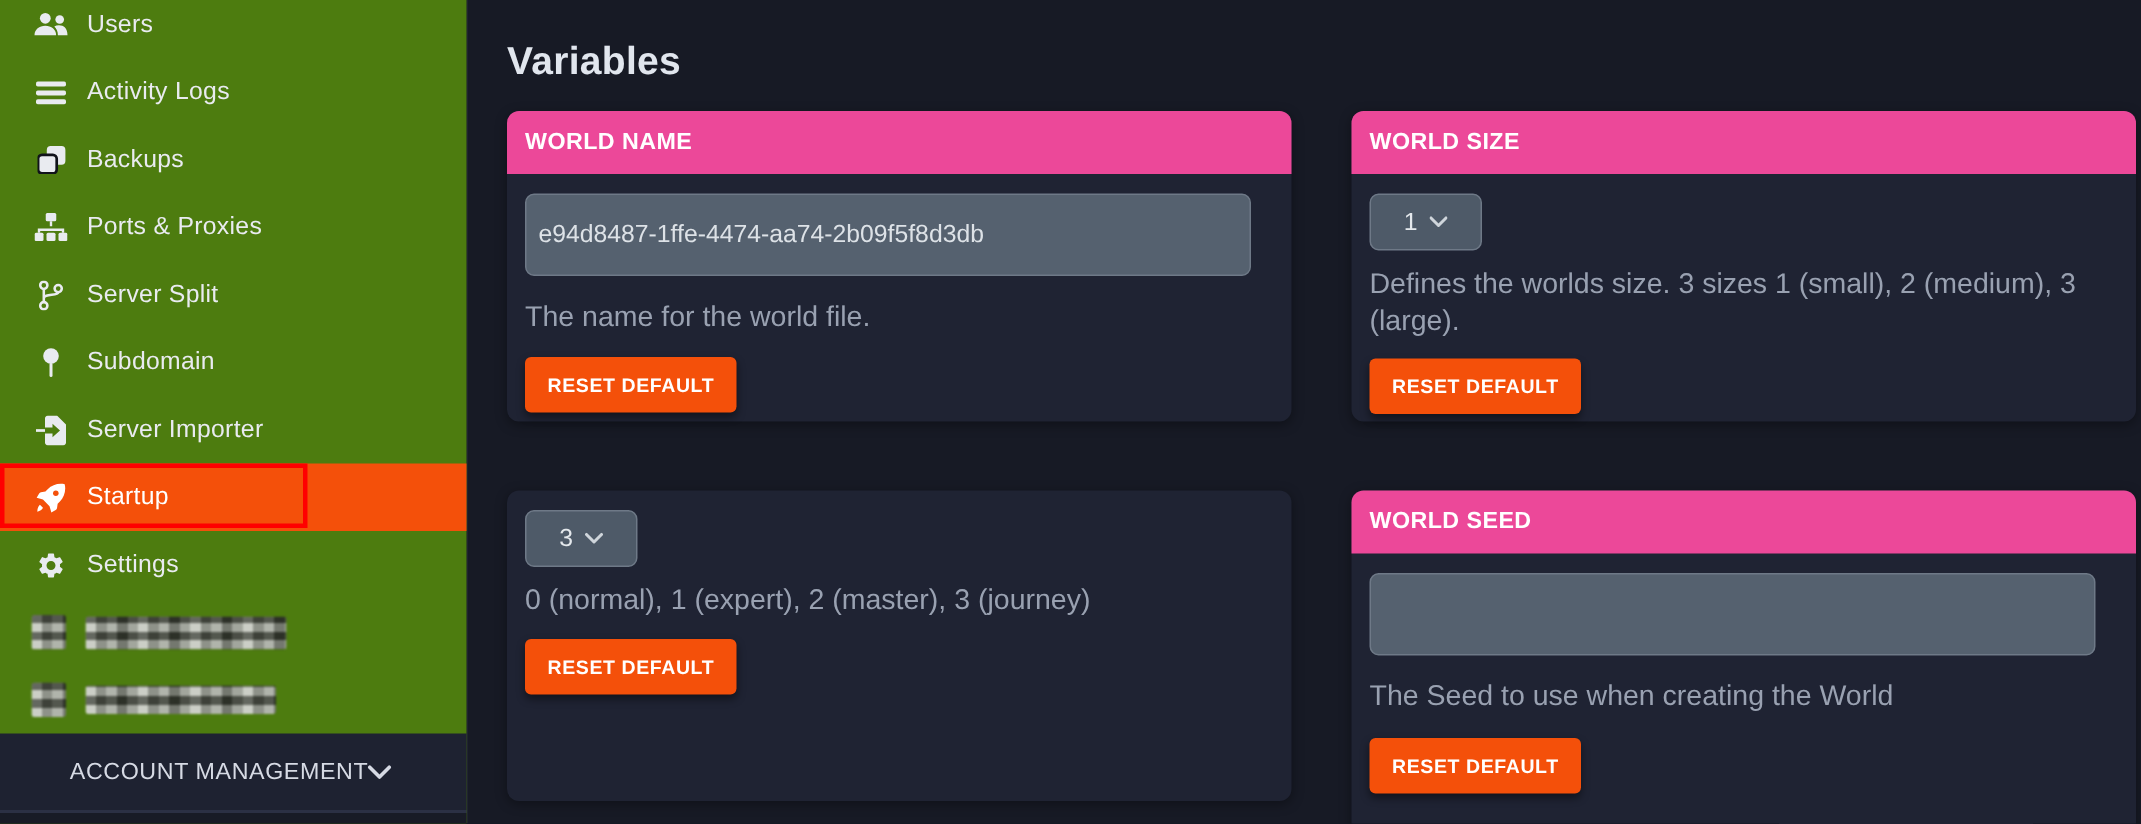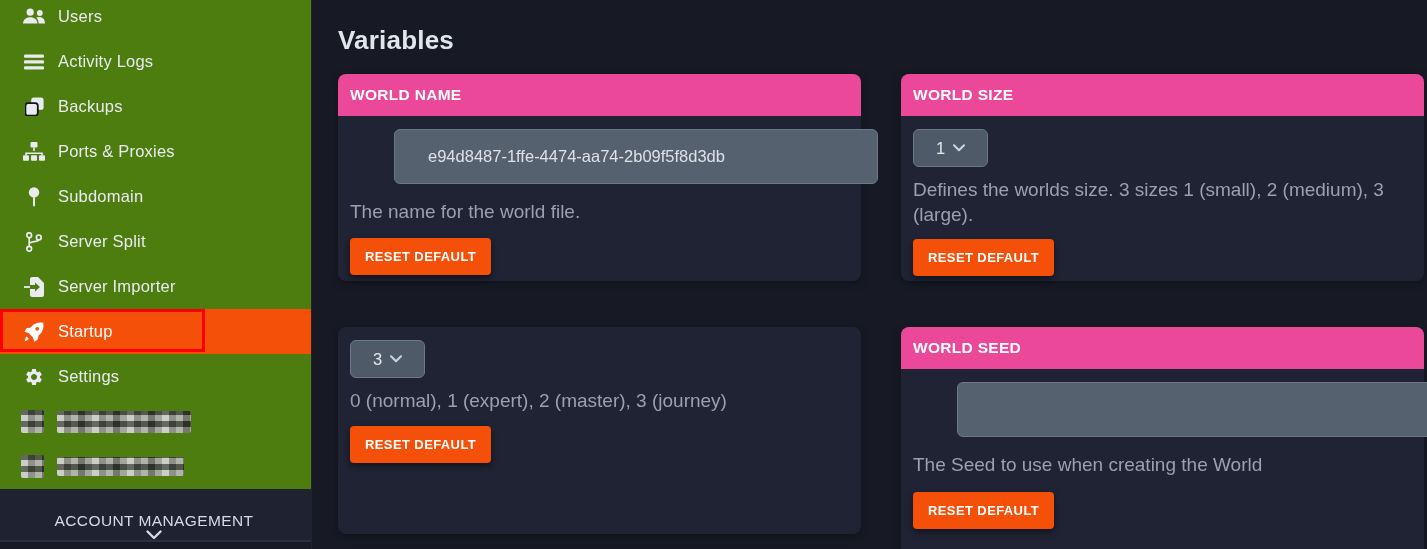--- a/index.html
+++ b/index.html
@@ -23,42 +23,42 @@
   .px { border-radius:2px; filter:blur(.7px) saturate(0); opacity:.92;
     background:
       repeating-linear-gradient(0deg, rgba(255,255,255,.30) 0 6px, rgba(25,27,33,.55) 6px 12px),
       repeating-linear-gradient(90deg, #c2c5c9 0 7px, #63666b 7px 14px, #989ba0 14px 21px, #3b3e44 21px 28px, #83868b 28px 35px);
   }
   .redacted-icon { width:23px; height:23px; margin-left:21px; flex:none; }
   .redacted-bar-1 { width:134px; height:22px; margin-left:13px; }
   .redacted-bar-2 { width:127px; height:19px; margin-left:13px; }
 
   .section-bar { position:absolute; left:0; top:489px; width:311px; height:51px; background:#1e2231;
-    display:flex; align-items:center; justify-content:flex-end; padding:0 17px 0 14px; cursor:pointer;flex-direction:column; }
+    display:flex; align-items:center; justify-content:center; padding:0 17px 0 14px; cursor:pointer; }
   .section-label { font-size:15.5px; color:#d6dae4; letter-spacing:.4px; }
   .sidebar-divider { position:absolute; left:0; top:540px; width:311px; height:2px; background:#2b3044; }
   .bottom-strip { position:absolute; left:0; top:542px; width:311px; height:7px; background:#181b26; }
 
   
   .main { position:absolute; left:311px; top:0; width:1116px; height:549px; background:#171a25; border-left:1px solid #20242f; }
   .page-title { position:absolute; left:26px; top:25px; font-size:26px; font-weight:700; color:#e1e6ee; letter-spacing:.2px; }
 
   .card { position:absolute; width:523px; height:207px; background:#1f2333; border-radius:8px;
     box-shadow:0 2px 8px rgba(0,0,0,.35); }
   .card-1 { left:26px;  top:74px; }
   .card-2 { left:589px; top:74px; }
   .card-3 { left:26px;  top:327px; }
   .card-4 { left:589px; top:327px; height:242px; }
   .card-header { height:42px; background:#ec4899; border-radius:8px 8px 0 0; display:flex; align-items:center;
     padding:0 12px; color:#ffffff; font-size:15.5px; font-weight:700; letter-spacing:.3px; }
   .card-body { padding:13px 12px 0 12px; }
 
   .text-input { display:block; width:484px; height:55px; background:#55616f; border:1px solid #6e7987;
     border-radius:6px; color:#dde2e7; font-size:16.5px; font-family:"Liberation Sans", sans-serif;
-    padding:0 33px; outline:none;margin-left:44px; }
+    padding:0 8px; outline:none; }
   .select-box { display:inline-flex; align-items:center; justify-content:center; gap:8px; width:75px; height:38px;
     background:#4e5a68; border:1px solid #6e7987; border-radius:6px; cursor:pointer; }
   .select-value { color:#e4e8ec; font-size:16.5px; }
   .desc { margin-top:14px; font-size:19px; line-height:25px; color:#99a1b1; }
   .desc-tight { margin-top:10px; }
   .reset-btn { display:inline-block; margin-top:14px; background:#f4500a; color:#ffffff; border:none;
     border-radius:4px; padding:11px 15px; font-size:13px; font-weight:700; letter-spacing:.4px;
     font-family:"Liberation Sans", sans-serif; cursor:pointer; box-shadow:0 3px 6px rgba(0,0,0,.45); }
 
   svg { display:block; }
@@ -112,38 +112,38 @@
             <rect x="0" y="13.2" width="6" height="5.5" rx="1"></rect>
             <rect x="8" y="13.2" width="6" height="5.5" rx="1"></rect>
             <rect x="16" y="13.2" width="6" height="5.5" rx="1"></rect>
           </svg>
         </span>
         <span class="nav-label">Ports &amp; Proxies</span>
       </div>
 
       <div class="nav-item">
         <span class="nav-icon">
-          <svg width="12" height="20" viewBox="0 0 12 20" fill="#e9ebf0">
-            <circle cx="6" cy="5.4" r="5.2"></circle>
-            <rect x="5" y="10" width="2" height="9.4" rx="1"></rect>
-          </svg>
-        </span>
-        <span class="nav-label">Subdomain</span>
-      </div>
-
-      <div class="nav-item">
-        <span class="nav-icon">
           <svg width="18" height="20" viewBox="0 0 18 20" fill="none" stroke="#e9ebf0" stroke-width="1.7">
             <circle cx="4.2" cy="3.2" r="2.4"></circle>
             <circle cx="13.8" cy="5.4" r="2.4"></circle>
             <circle cx="4.2" cy="16.8" r="2.4"></circle>
             <path d="M4.2 5.6v8.8M4.2 12c0-3.6 9.6-1.4 9.6-4.2"></path>
           </svg>
         </span>
         <span class="nav-label">Server Split</span>
+      </div>
+
+      <div class="nav-item">
+        <span class="nav-icon">
+          <svg width="12" height="20" viewBox="0 0 12 20" fill="#e9ebf0">
+            <circle cx="6" cy="5.4" r="5.2"></circle>
+            <rect x="5" y="10" width="2" height="9.4" rx="1"></rect>
+          </svg>
+        </span>
+        <span class="nav-label">Subdomain</span>
       </div>
 
       <div class="nav-item">
         <span class="nav-icon">
           <svg width="20" height="20" viewBox="0 0 20 20" fill="#e9ebf0">
             <path d="M8 0c-1.1 0-2 .9-2 2v6h5V5.5L16 10l-5 4.5V12H6v6c0 1.1.9 2 2 2h10c1.1 0 2-.9 2-2V6l-6-6z"></path>
             <rect x="0" y="9.1" width="6" height="1.8"></rect>
           </svg>
         </span>
         <span class="nav-label">Server Importer</span>

